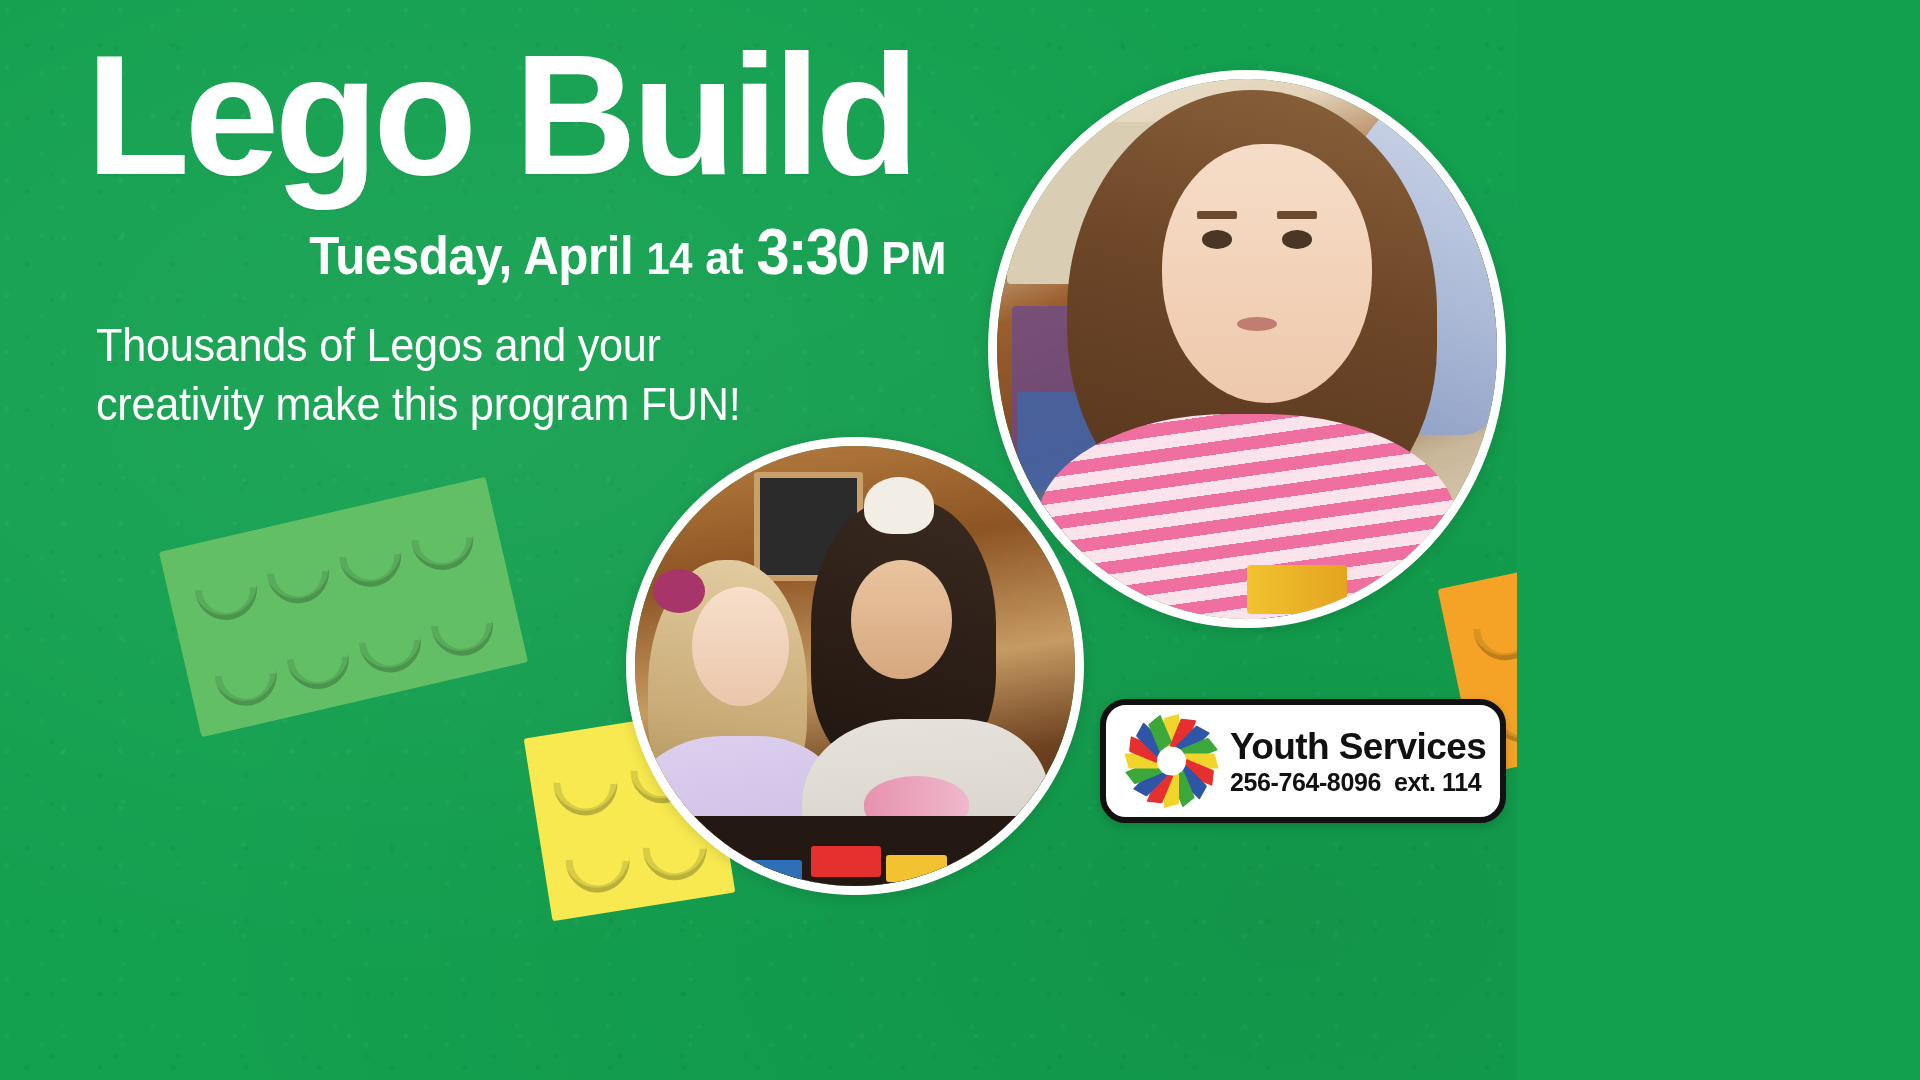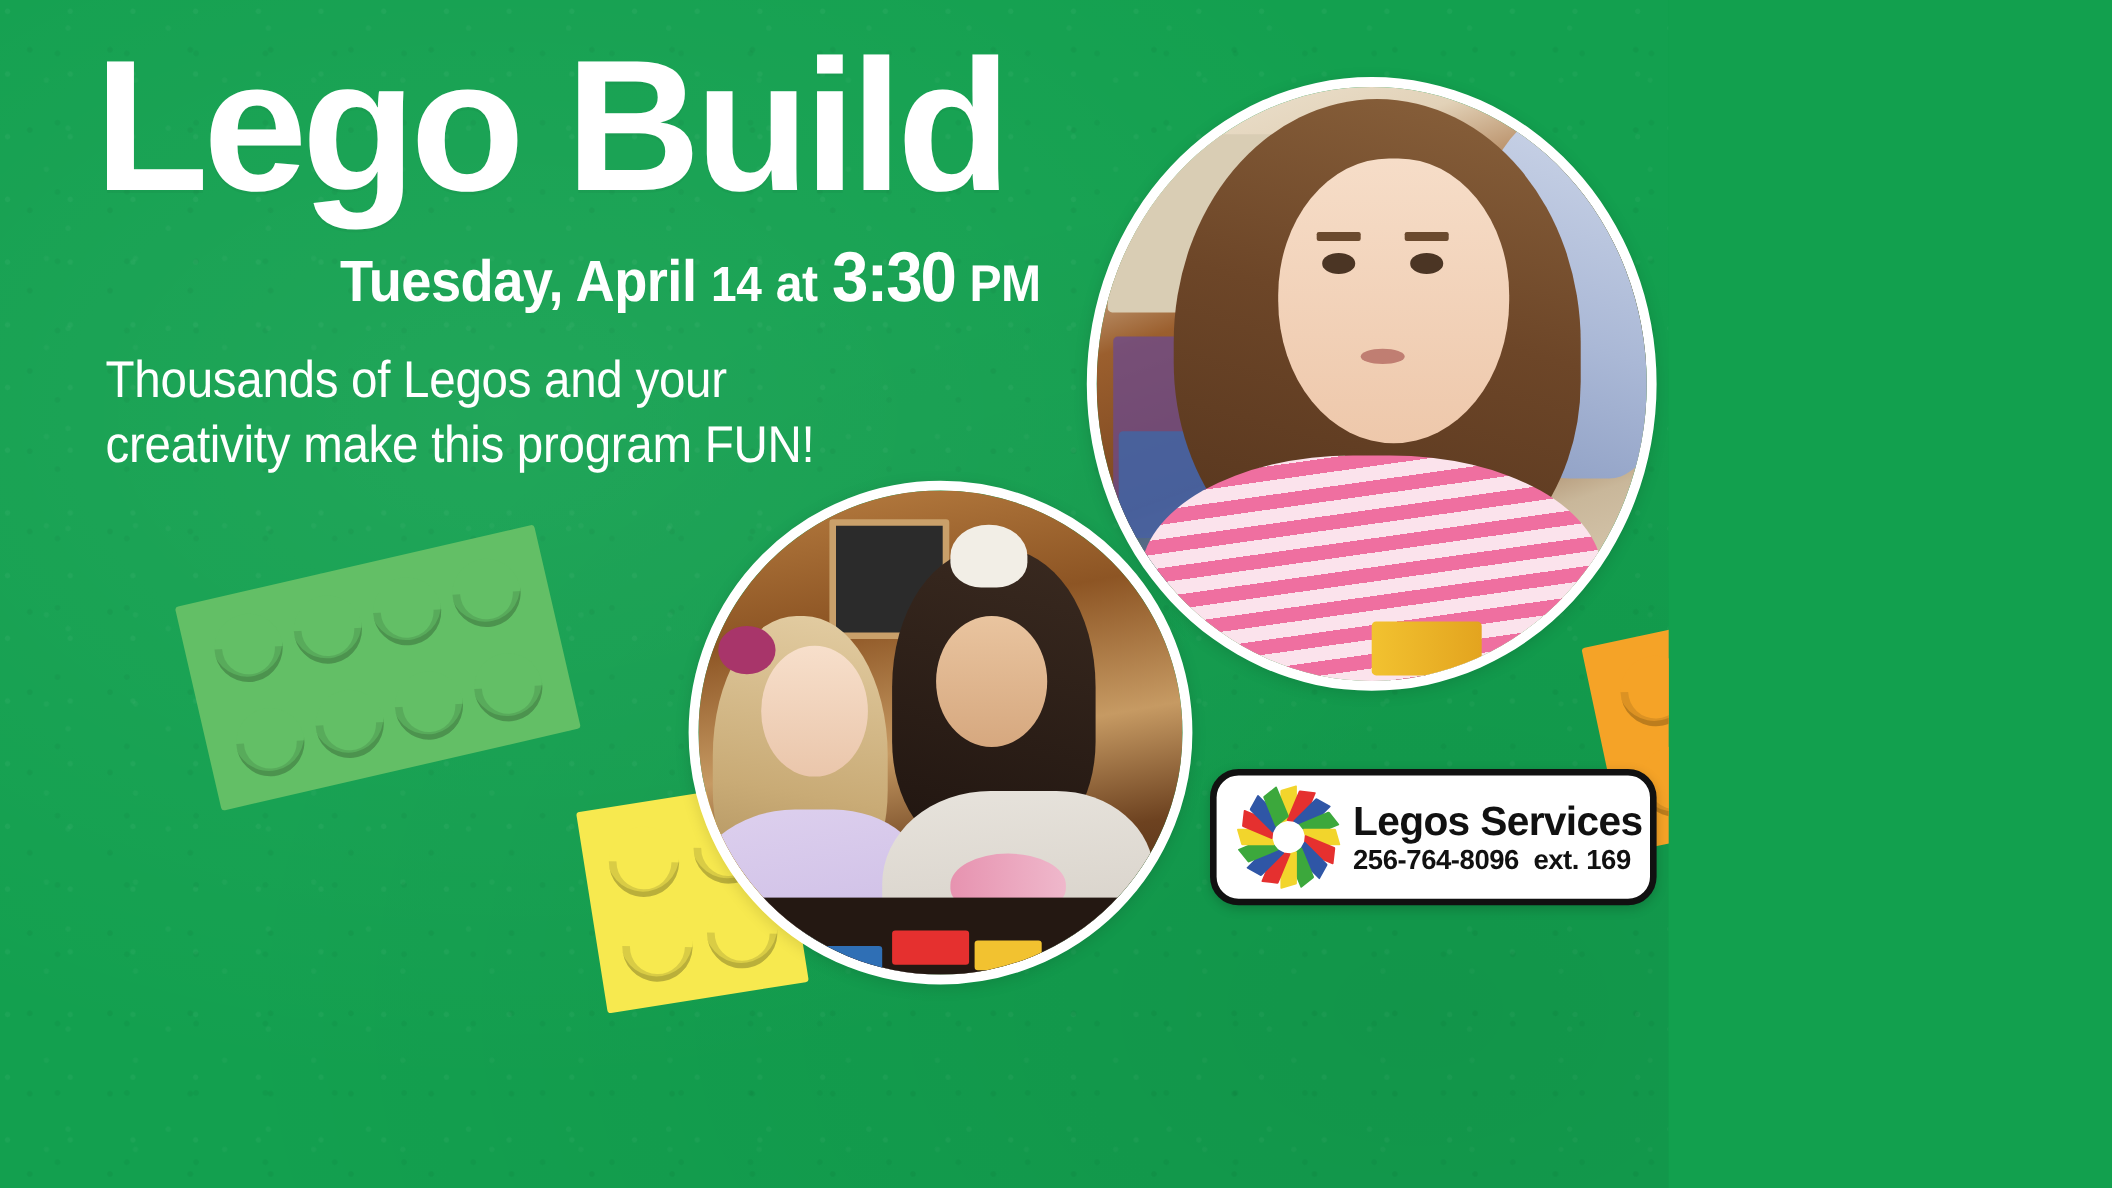--- a/index.html
+++ b/index.html
@@ -325,20 +325,20 @@
           <i style="background: rgb(229, 48, 47);"></i>
         </div>
         <div class="pet" style="transform: rotate(315deg) translateY(-30px);">
           <i style="background: rgb(47, 86, 166);"></i>
         </div>
         <div class="pet" style="transform: rotate(337.5deg) translateY(-30px);">
           <i style="background: rgb(60, 168, 60);"></i>
         </div>
       </div>
     <div id="badge-text">
-      <div id="badge-title">Legos Services</div>
+      <div id="badge-title">Youth Services</div>
       <div id="badge-phone">
-        <span>256-764-8096</span><span>&nbsp;&nbsp;</span><span>ext. 169</span>
+        <span>256-764-8096</span><span>&nbsp;&nbsp;</span><span>ext. 114</span>
       </div>
     </div>
   </div>
 
 </div>
 
 </body></html>

